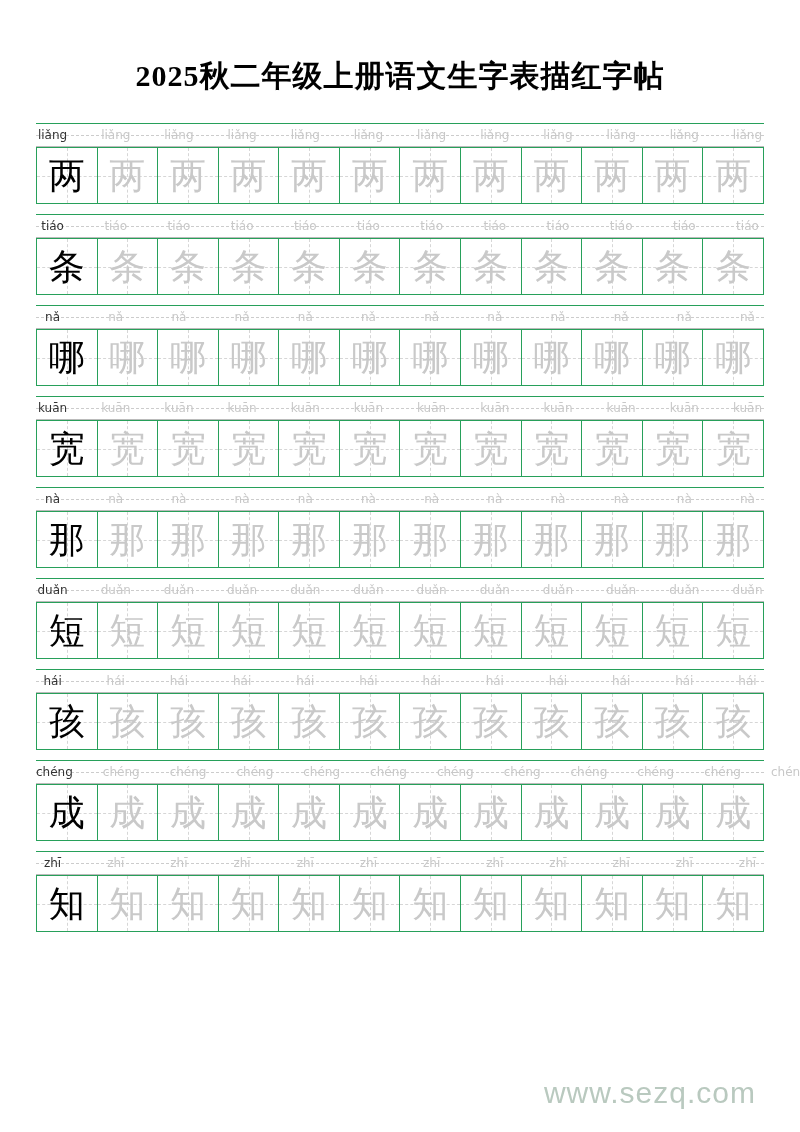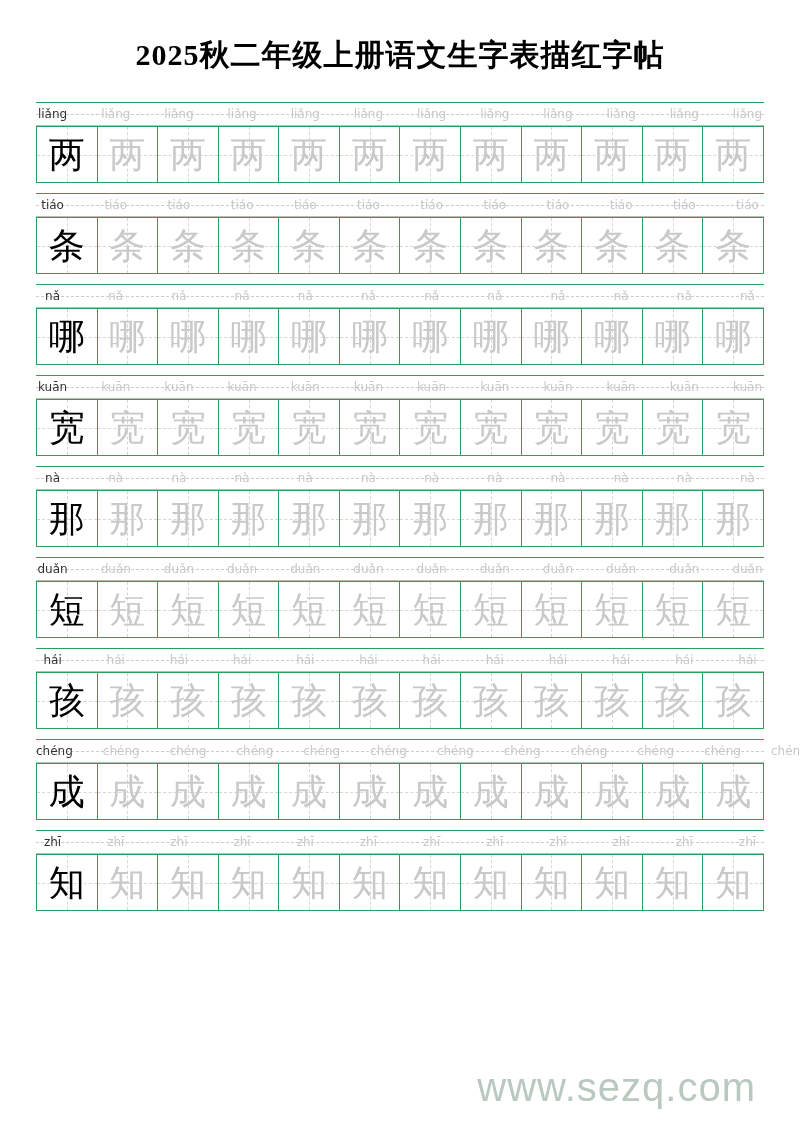--- a/index.html
+++ b/index.html
@@ -19,21 +19,21 @@
     box-sizing: border-box;
     overflow: hidden;
   }
   .title {
     text-align: center;
     font-family: "Liberation Serif", serif;
     font-size: 30px;
     font-weight: bold;
     color: #000000;
     letter-spacing: 1px;
-    padding-top: 35px;
+    padding-top: 56px;
     padding-bottom: 0;
     margin: 0;
   }
   .sheet {
     margin: 26px 36px 0 36px;
   }
   .row {
     margin-bottom: 10px;
   }
   .pinyin-line {
@@ -110,21 +110,21 @@
     position: relative;
     z-index: 2;
   }
   .char.solid { color: #000000; }
   .char.trace { color: #c9c9c9; }
   .watermark {
     position: absolute;
     right: 44px;
     bottom: 22px;
     font-family: "Liberation Sans", sans-serif;
-    font-size: 40px;
+    font-size: 30px;
     color: #b9c9bf;
     letter-spacing: 1px;
   }
 </style>
 </head>
 <body>
 
 <div class="page">
 
   <h1 class="title">2025秋二年级上册语文生字表描红字帖</h1>

